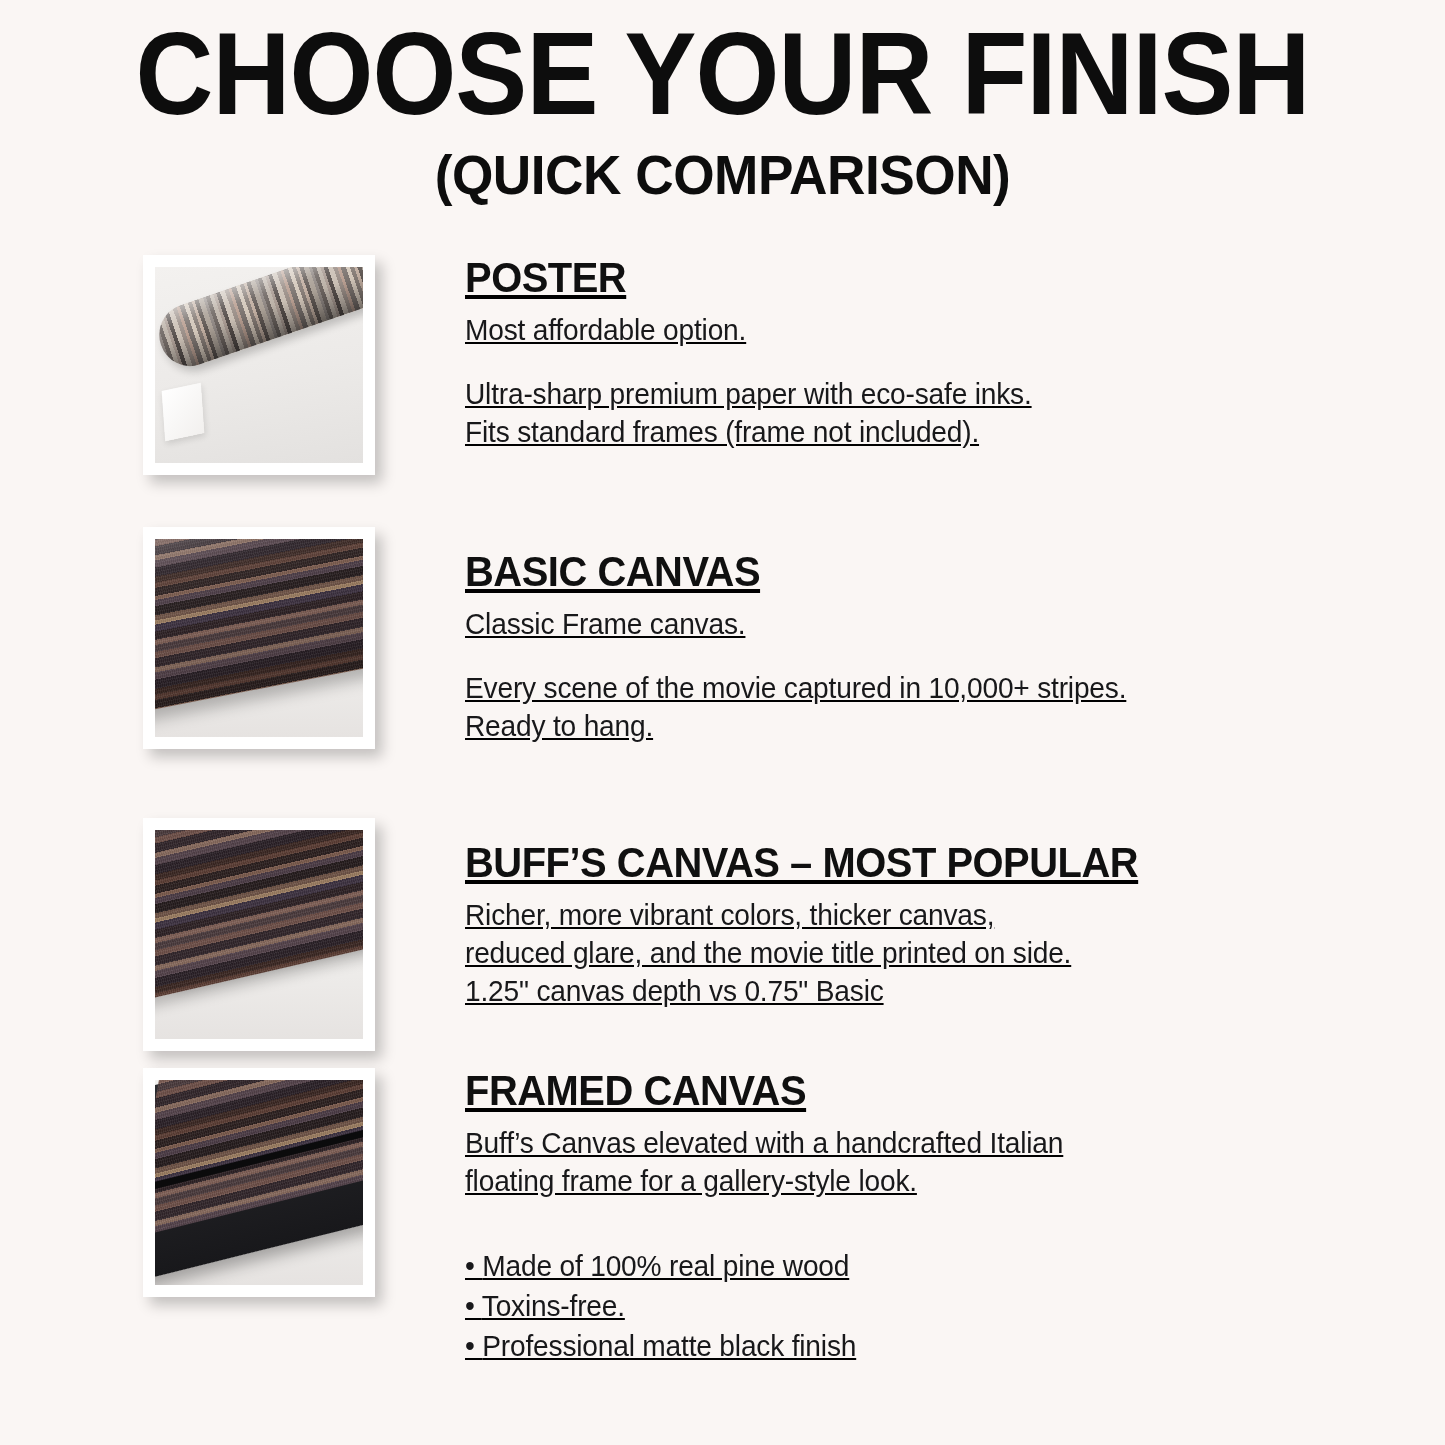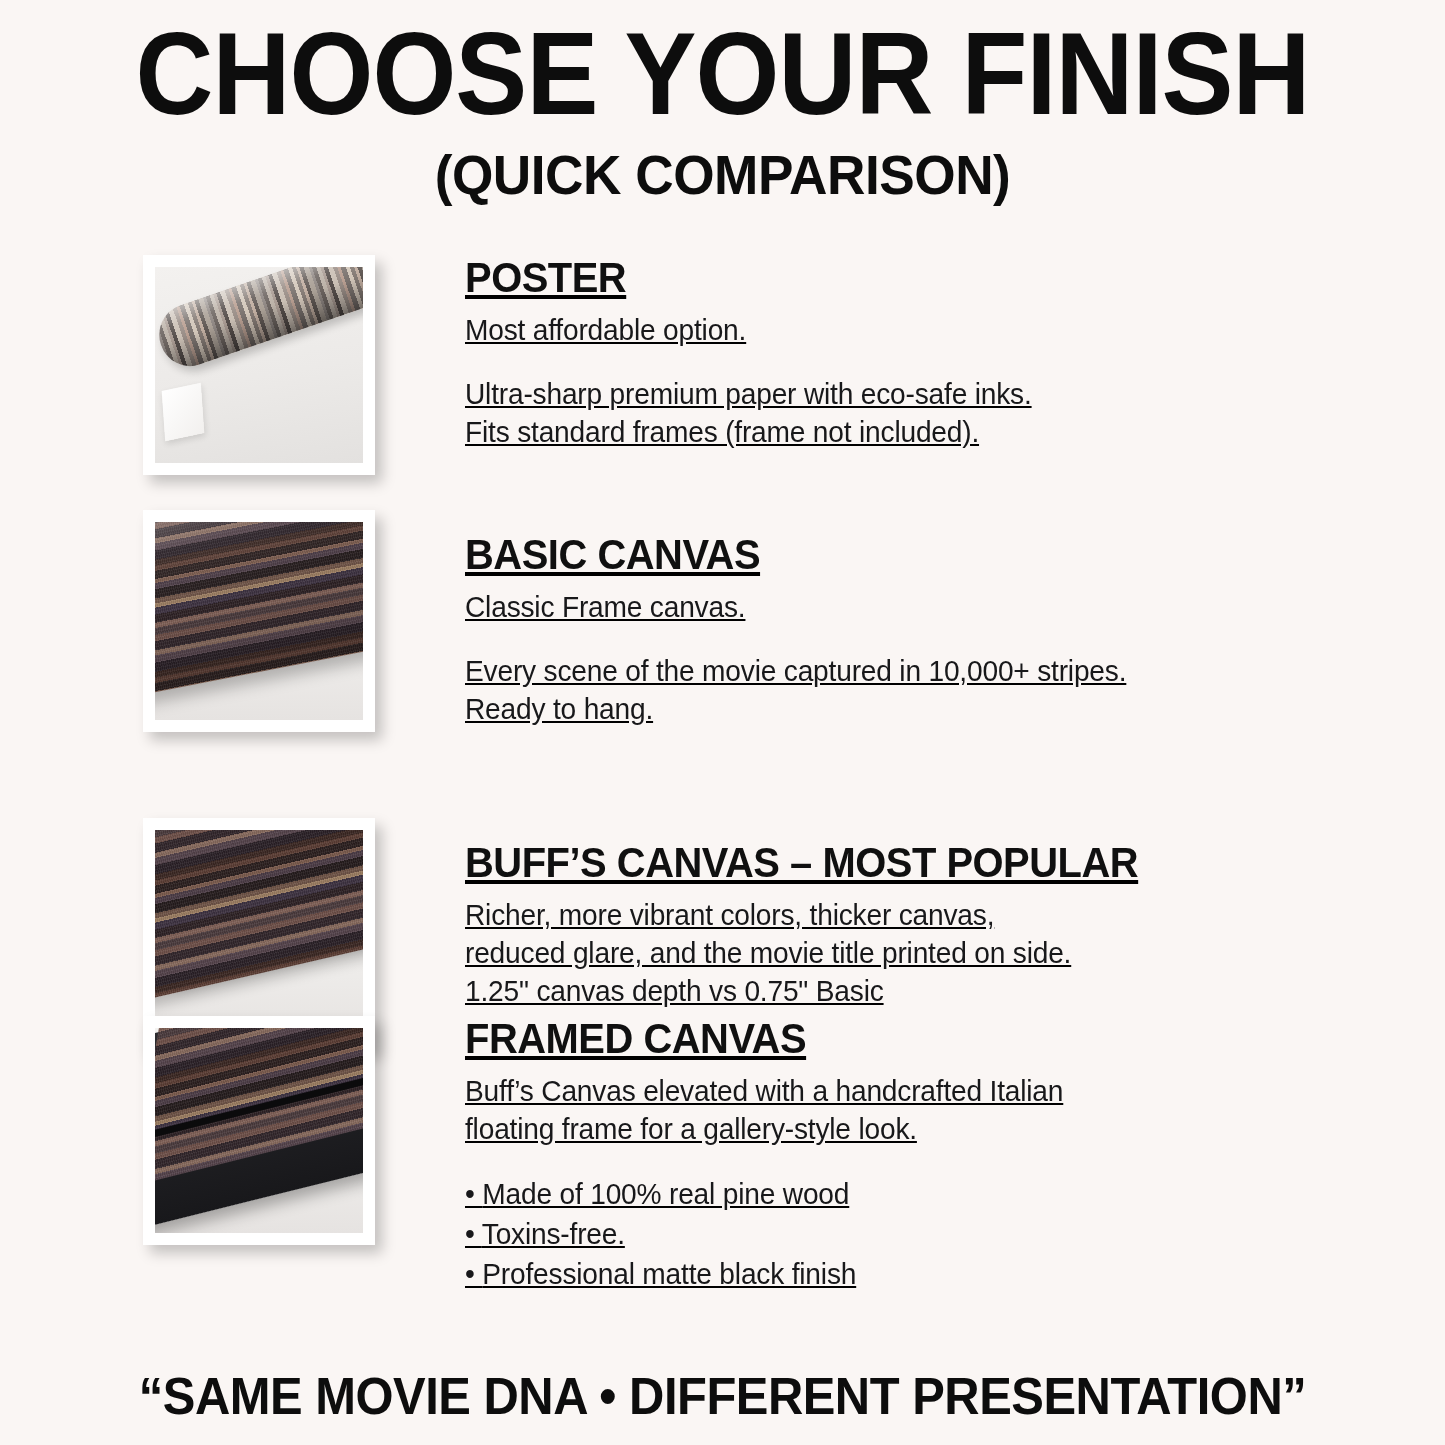--- a/index.html
+++ b/index.html
@@ -37,23 +37,23 @@
     letter-spacing:-0.5px;
     color:#0d0d0d;
     transform:scaleX(0.95);
     transform-origin:center;
     white-space:nowrap;
   }
 
   
   .row { position:absolute; left:0; width:1445px; }
   .row-1 { top:255px; height:220px; }
-  .row-2 { top:510px; height:222px; }
+  .row-2 { top:527px; height:222px; }
   .row-3 { top:818px; height:233px; }
-  .row-4 { top:1016px; height:229px; }
+  .row-4 { top:1068px; height:229px; }
 
   
   .card {
     position:absolute;
     left:143px;
     top:0;
     width:232px;
     background:#ffffff;
     padding:12px;
     box-shadow:7px 8px 13px rgba(0,0,0,0.22);
@@ -269,21 +269,21 @@
     line-height:38px;
     color:#18181a;
     letter-spacing:-0.2px;
     transform:scaleX(0.97);
     transform-origin:left center;
   }
   .gap-sm { height:10px; }
   .gap-md { height:26px; }
   .gap-lg { height:22px; }
 
-  .bullets { list-style:none; }
+  .bullets { list-style:none;margin-top:20px; }
   .bullets li {
     font-family:"Liberation Sans", sans-serif;
     font-size:29px;
     line-height:40px;
     color:#18181a;
     letter-spacing:-0.2px;
     transform:scaleX(0.97);
     transform-origin:left center;
   }
   .bullets li:before { content:"\2022  "; }
@@ -404,17 +404,14 @@
       <div class="body">floating frame for a gallery-style look.</div>
       <div class="gap-md"></div>
       <ul class="bullets">
         <li>Made of 100% real pine wood</li>
         <li>Toxins-free.</li>
         <li>Professional matte black finish</li>
       </ul>
     </div>
   </div>
 
-  <div class="footer">
-    <div class="footer-text">“SAME MOVIE DNA • DIFFERENT PRESENTATION”</div>
-  </div>
 
 </div>
 
 </body></html>

